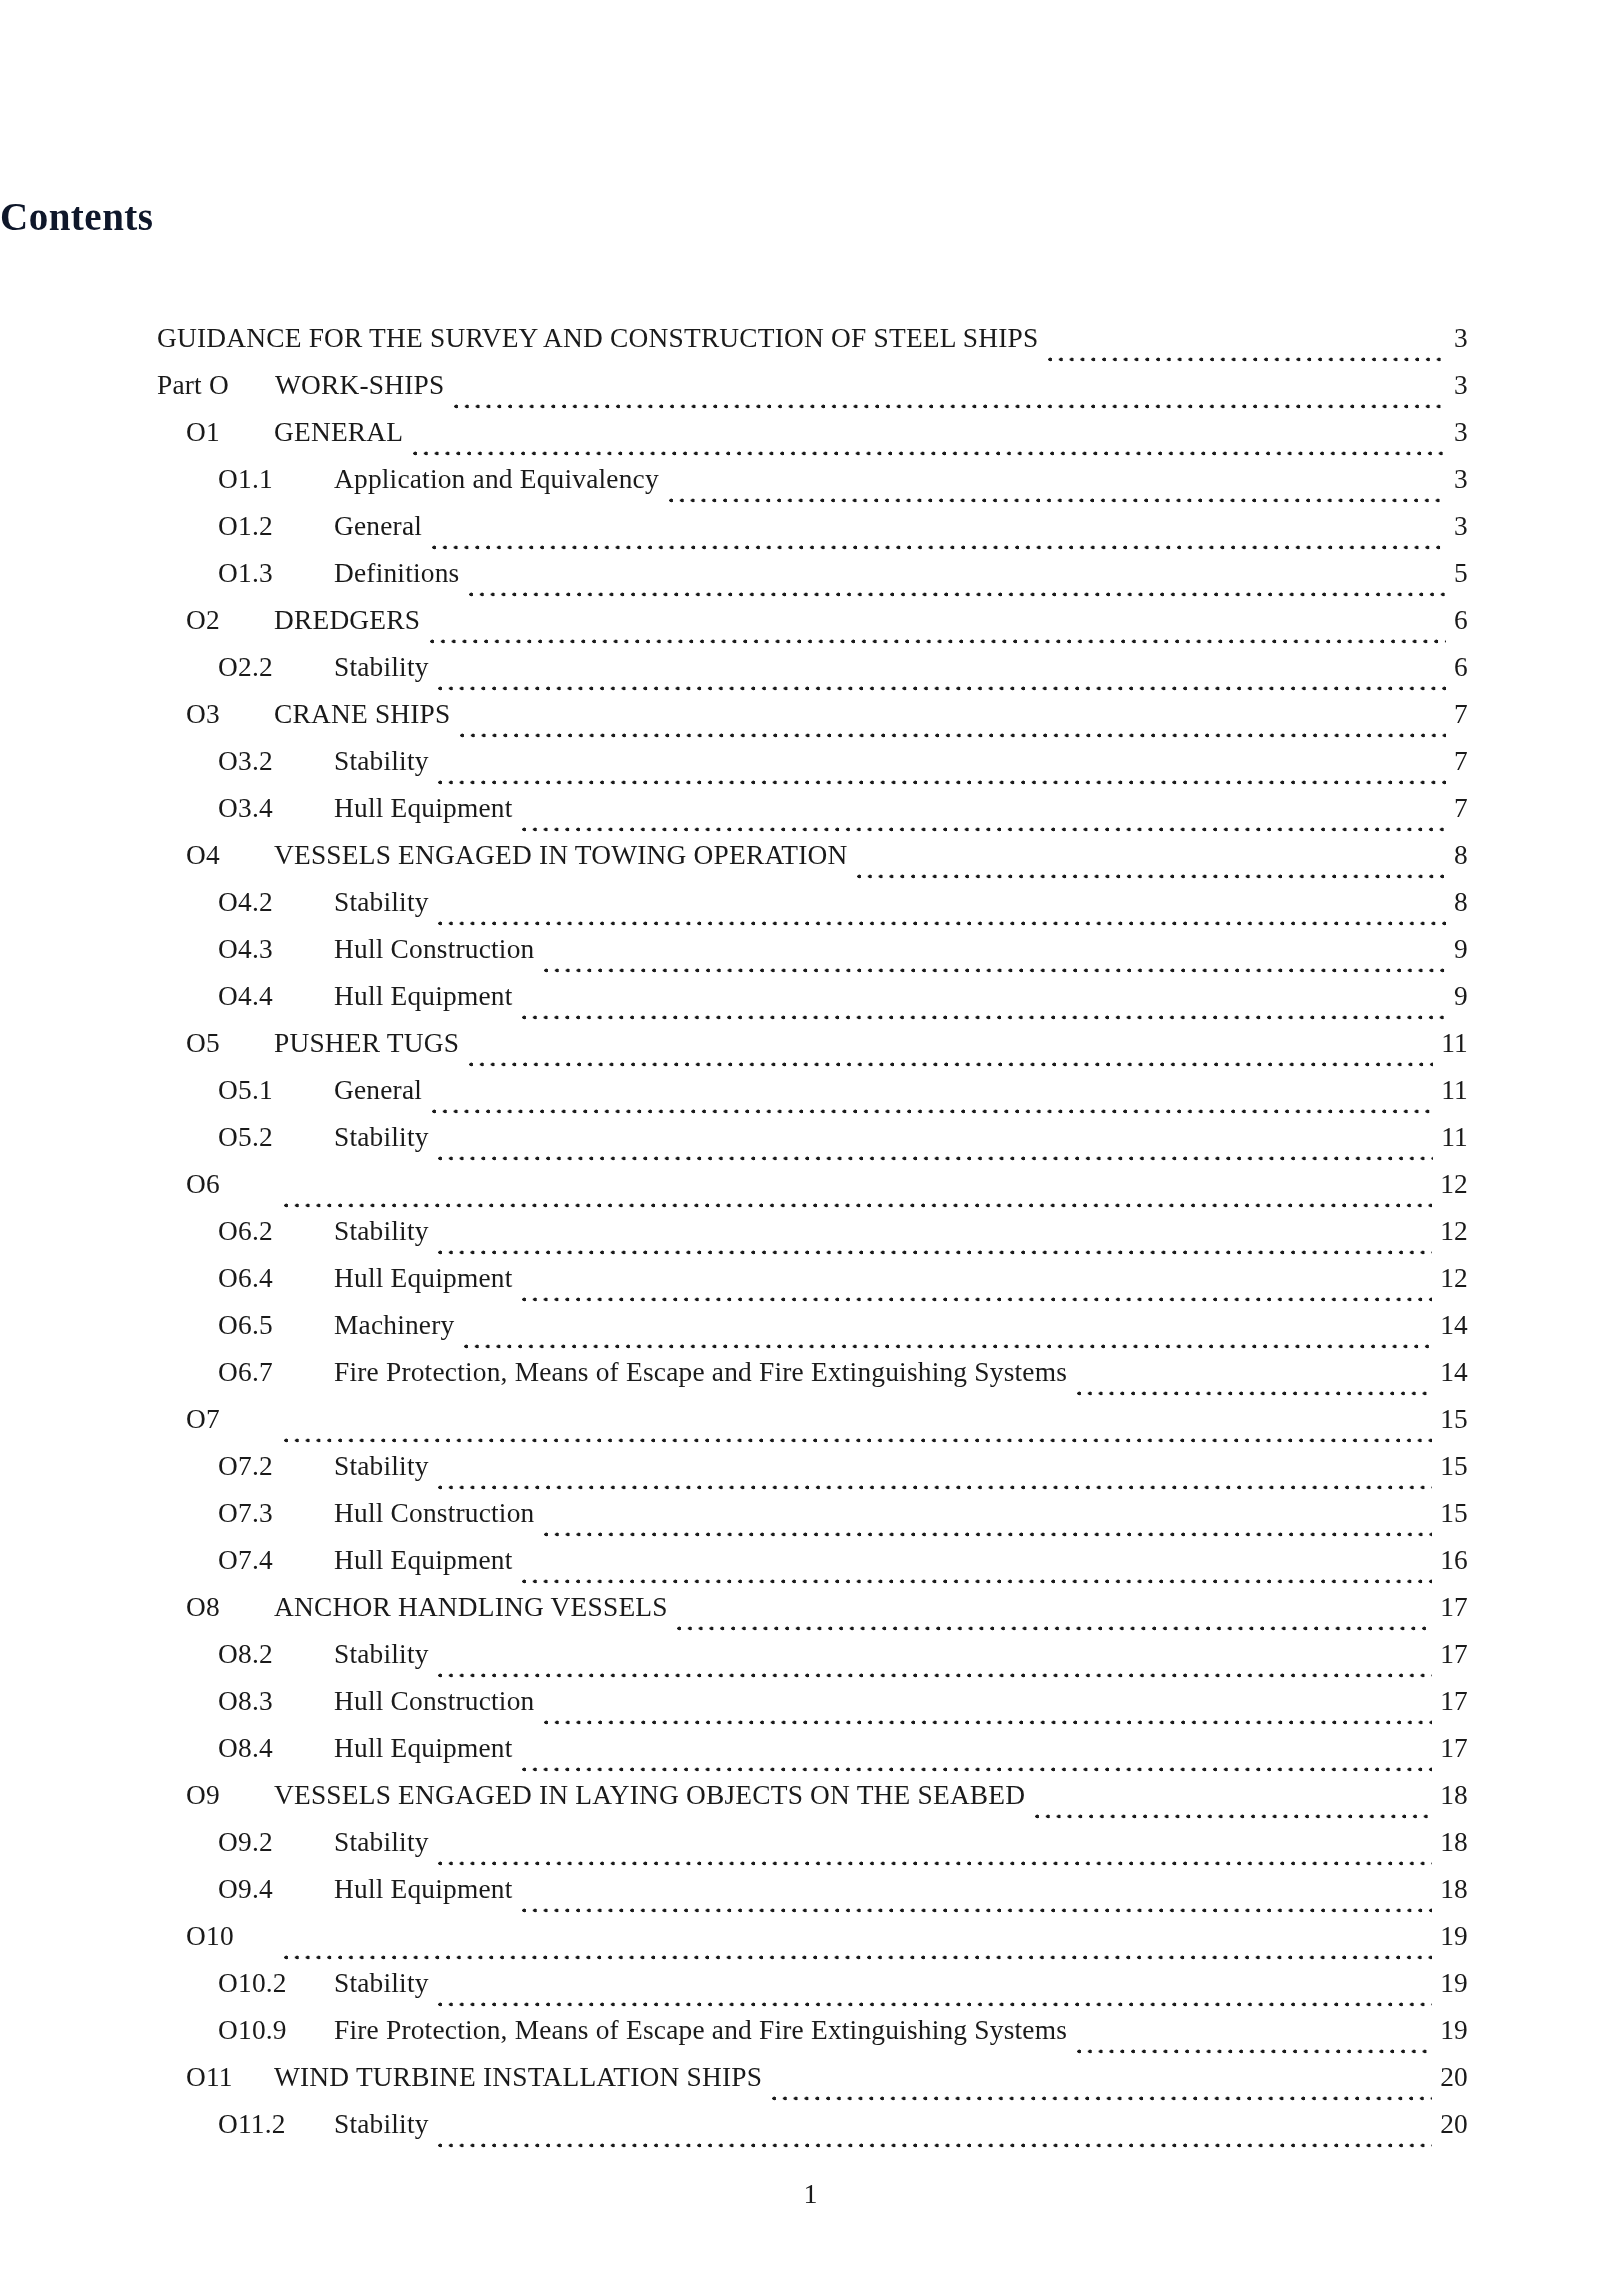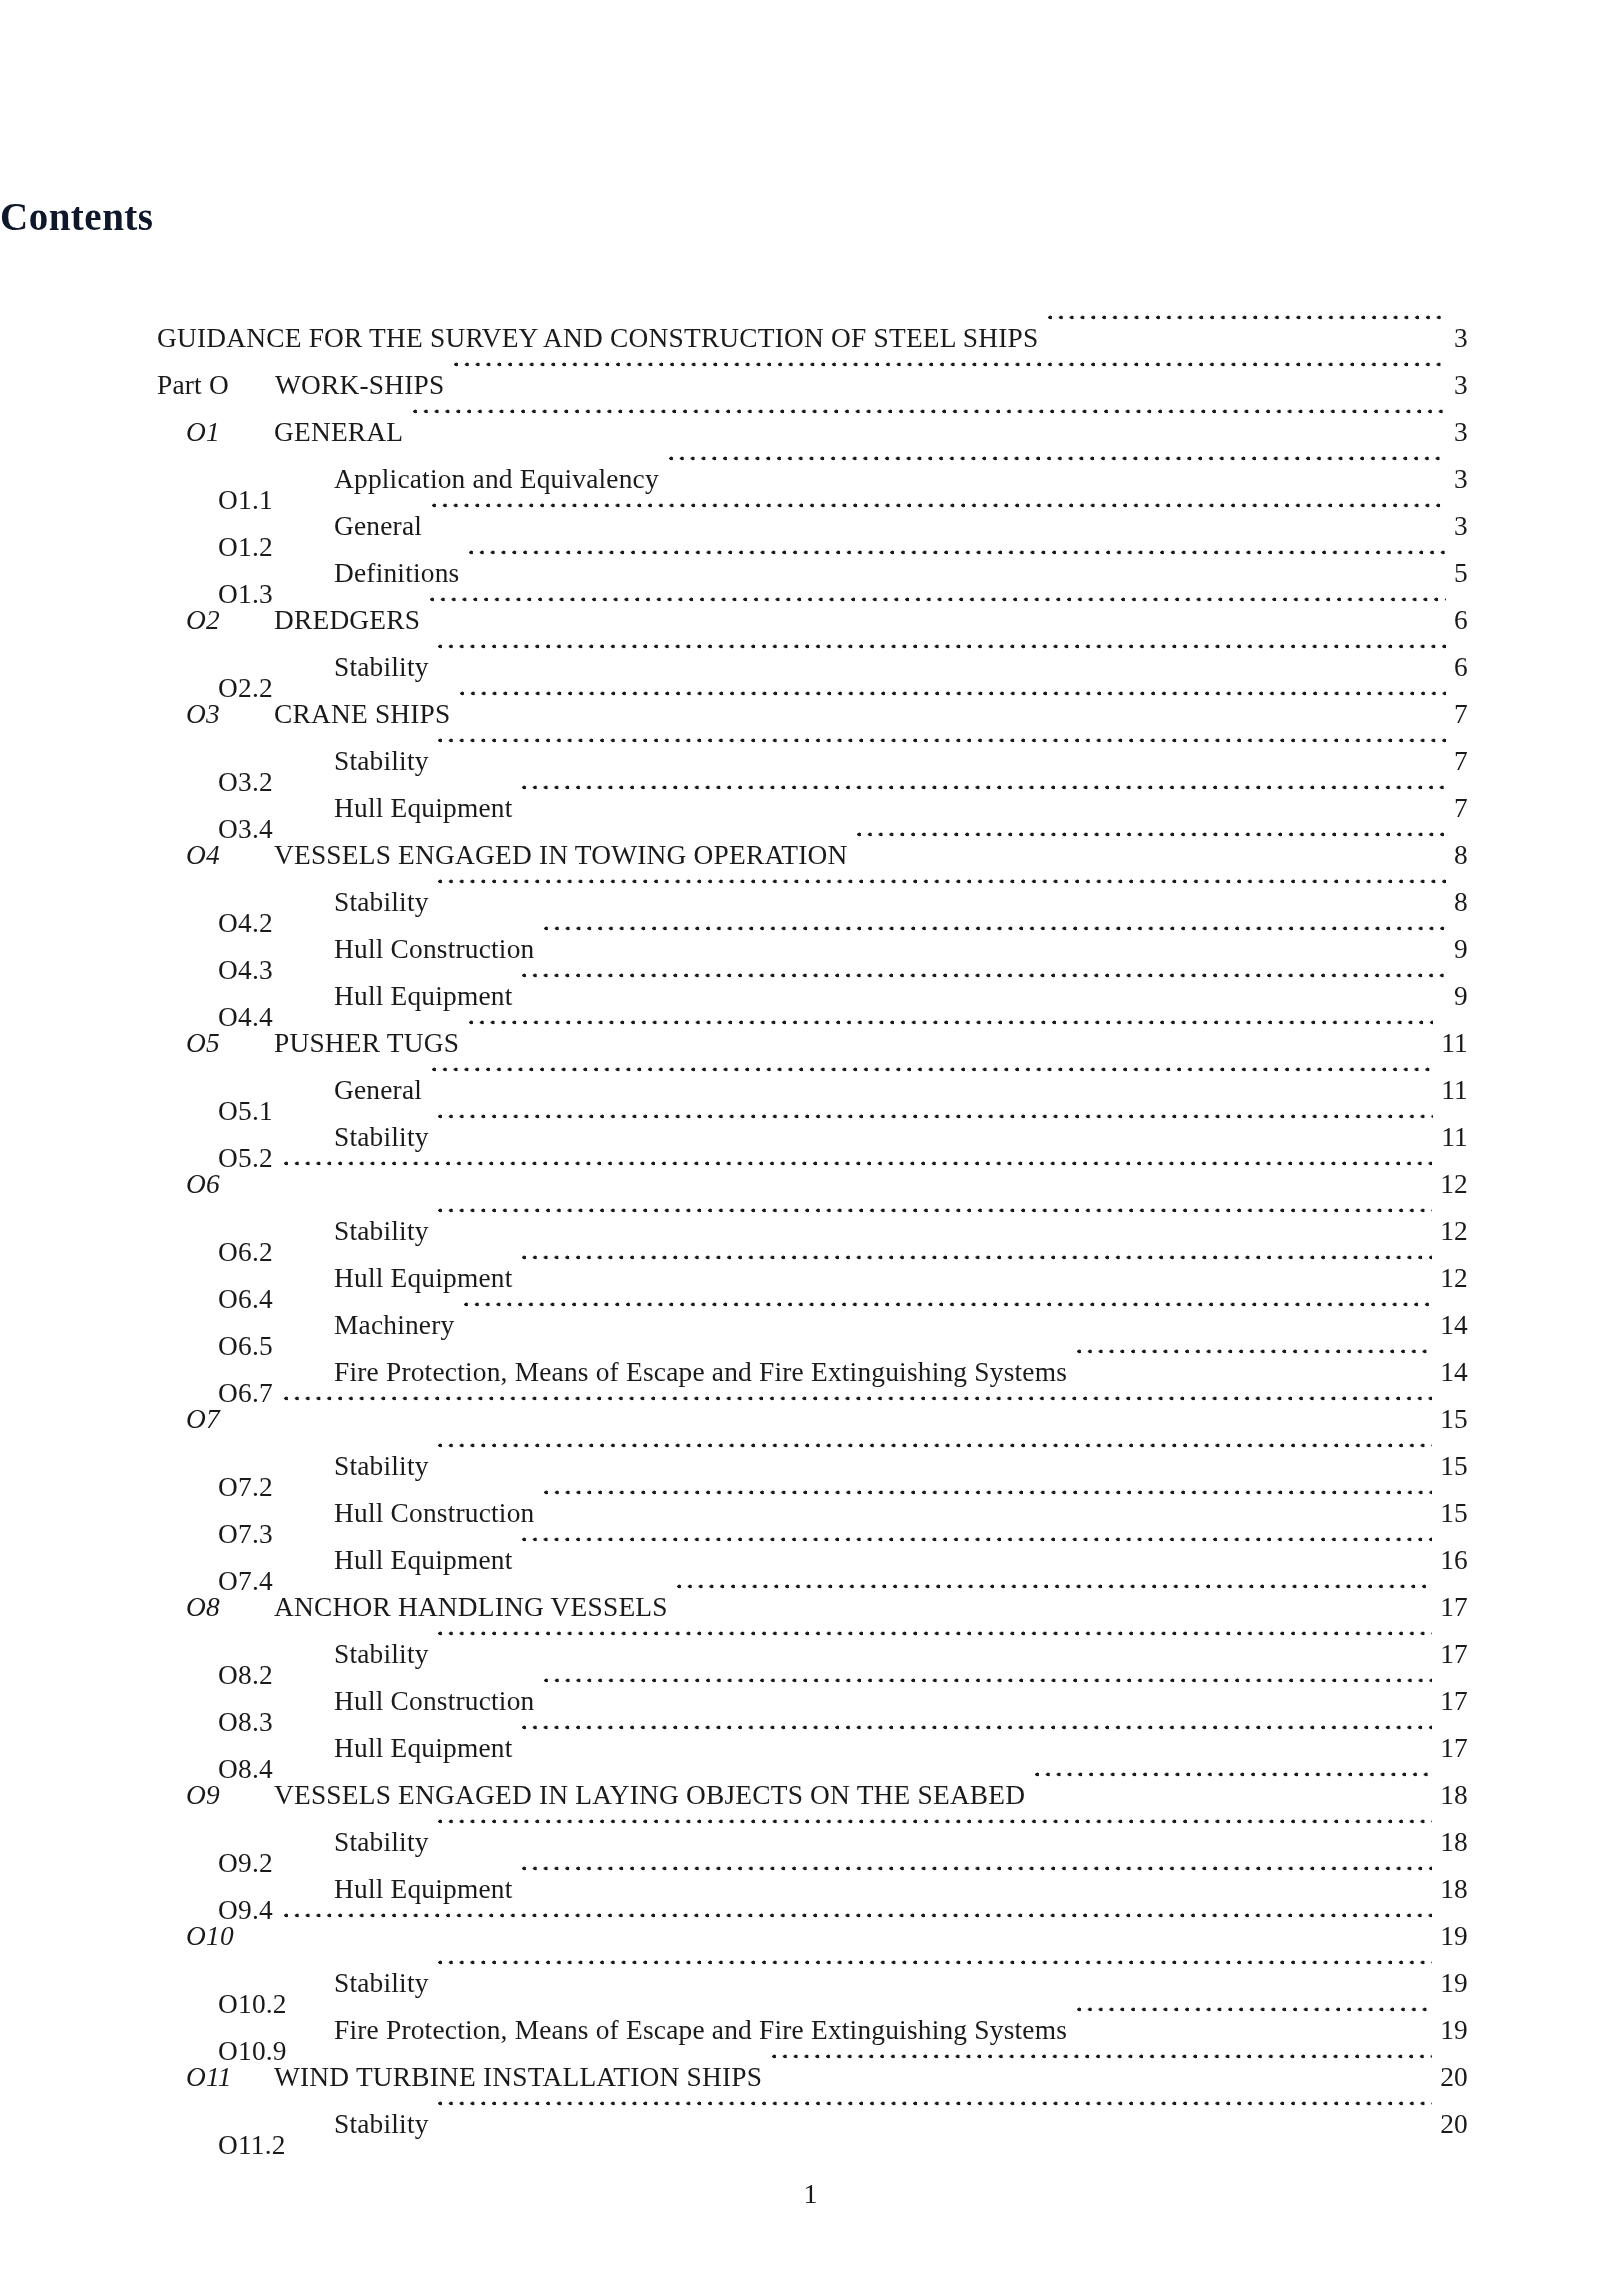--- a/index.html
+++ b/index.html
@@ -29,31 +29,31 @@
     color: #0f172a;
   }
   .toc {
     position: absolute;
     top: 315px;
     left: 157px;
     width: 1311px;
   }
   .toc-row {
     display: flex;
-    align-items: flex-start;
+    align-items: flex-end;
     height: 47px;
     line-height: 47px;
     font-size: 27.4px;
     letter-spacing: 0.2px;
     white-space: nowrap;
   }
   .toc-row .label { flex: 0 0 auto; }
   .toc-row.lv0 .label { width: 118px; }
   .toc-row.lv1 { padding-left: 29px; }
-  .toc-row.lv1 .label { width: 88px; font-style: italic; }
+  .toc-row.lv1 .label { width: 88px; }
   .toc-row.lv2 { padding-left: 61px; }
   .toc-row.lv2 .label { width: 116px; margin-top: 21px; }
   .entry-title { flex: 0 0 auto; }
   .leader {
     flex: 1 1 auto;
     min-width: 17.6px;
     height: 4.9px;
     margin: 0 7.8px 0 9.8px;
     background-image: radial-gradient(circle at 2.2px 2.4px, #1a1a1a 1.7px, transparent 2.1px);
     background-size: 10.8px 4.9px;

